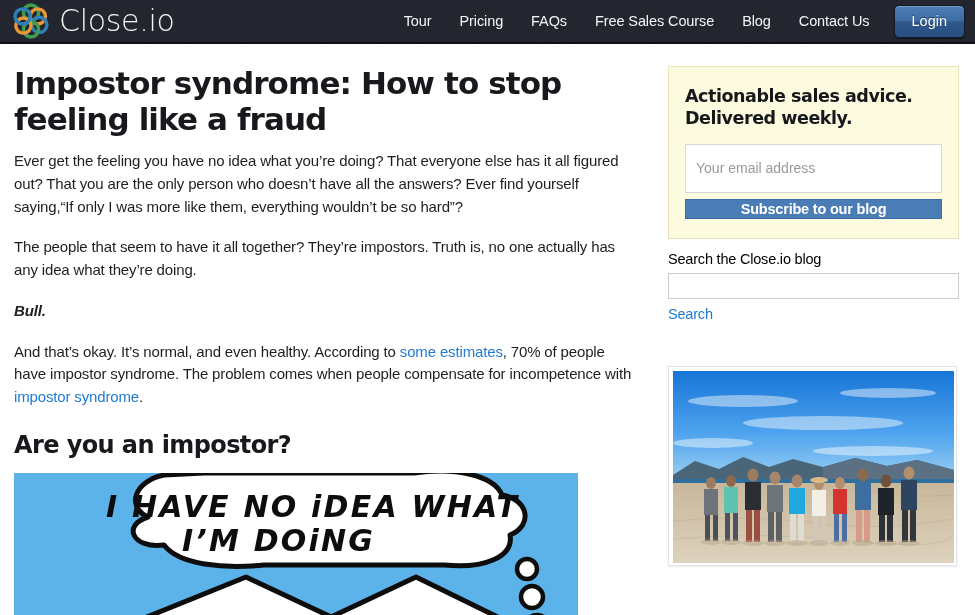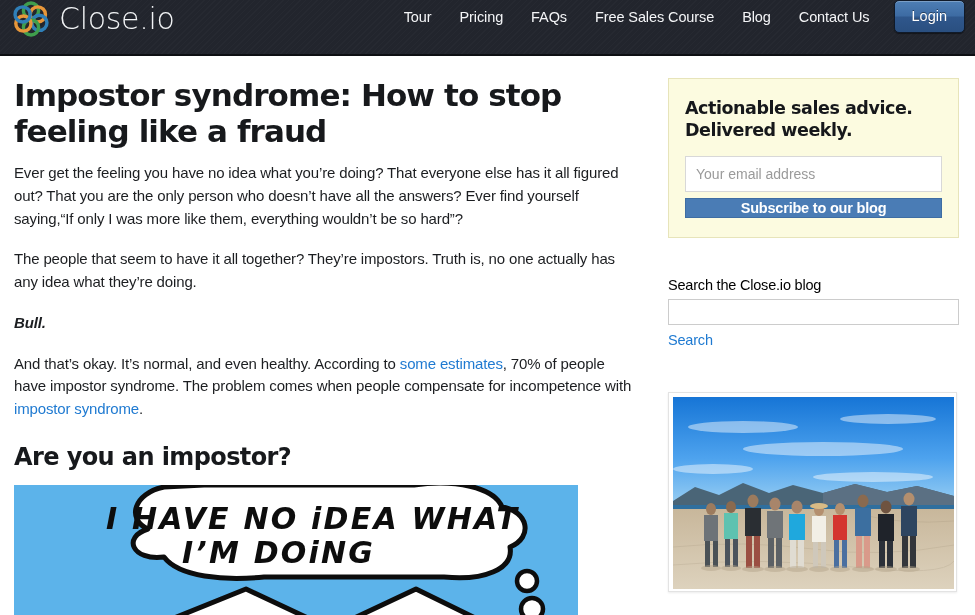--- a/index.html
+++ b/index.html
@@ -7,32 +7,32 @@
     margin: 0; padding: 0;
     width: 975px; height: 615px;
     overflow: hidden;
     background: #ffffff;
     font-family: "Liberation Sans", sans-serif;
   }
 
   
   .navbar {
     position: relative;
-    height: 56px;
+    height: 44px;
     width: 975px;
     background-color: #22252d;
     background-image: repeating-linear-gradient(
         135deg,
         rgba(255,255,255,0.018) 0px,
         rgba(255,255,255,0.018) 1px,
         rgba(0,0,0,0) 1px,
         rgba(0,0,0,0) 4px);
     border-bottom: 2px solid #0d0f13;
     display: flex;
-    align-items: flex-start;
+    align-items: center;
   }
   .brand {
     display: flex;
     align-items: center;
     margin-left: 12px;
     text-decoration: none;
   }
   .logo-mark {
     width: 38px; height: 38px;
     margin-right: 9px;
@@ -136,35 +136,35 @@
     background: #5cb3ea;
     overflow: hidden;
   }
   .cartoon svg { display: block; }
 
   
   .subscribe-box {
     background: #fcfbe0;
     border: 1px solid #e7e4ba;
     padding: 18px 16px 19px;
-    margin-bottom: 39px;
+    margin-bottom: 12px;
   }
   .subscribe-title {
     font-family: "DejaVu Sans", sans-serif;
     font-size: 17.5px;
     font-weight: bold;
     line-height: 1.28;
     color: #16181b;
     letter-spacing: -0.45px;
     margin: 0 0 14px 0;
   }
   .email-input {
     display: block;
     width: 100%;
-    height: 36px;
+    height: 49px;
     padding: 0 10px;
     font-size: 14px;
     font-family: "Liberation Sans", sans-serif;
     color: #333;
     background: #ffffff;
     border: 1px solid #d8d8d8;
     outline: none;
     margin-bottom: 6px;
   }
   .email-input::placeholder { color: #9a9a9a; }

